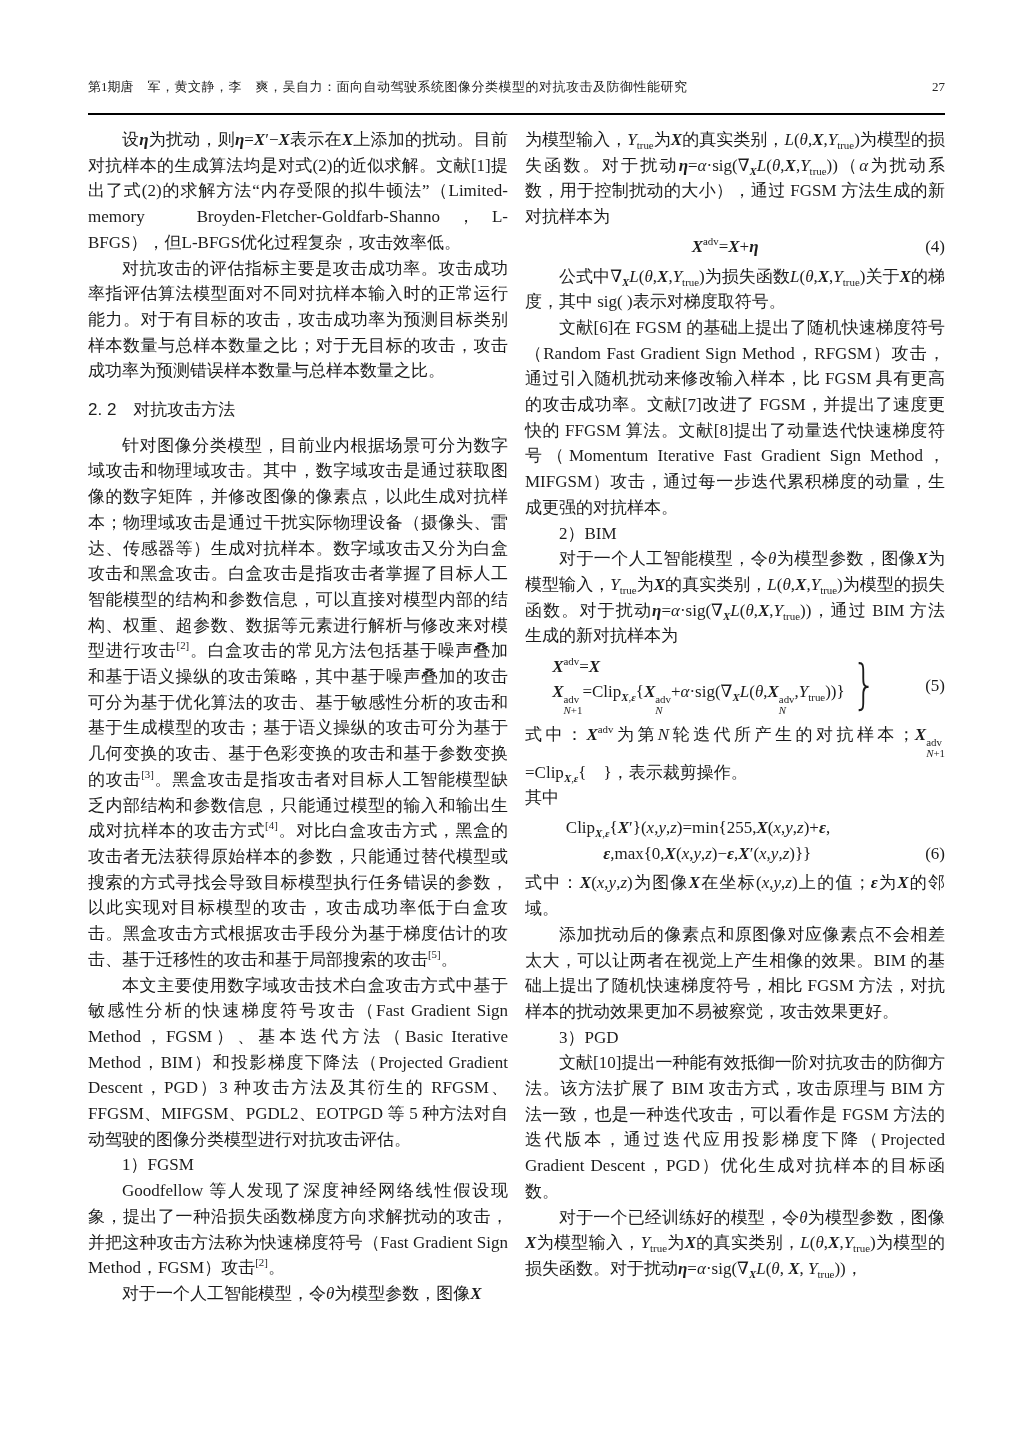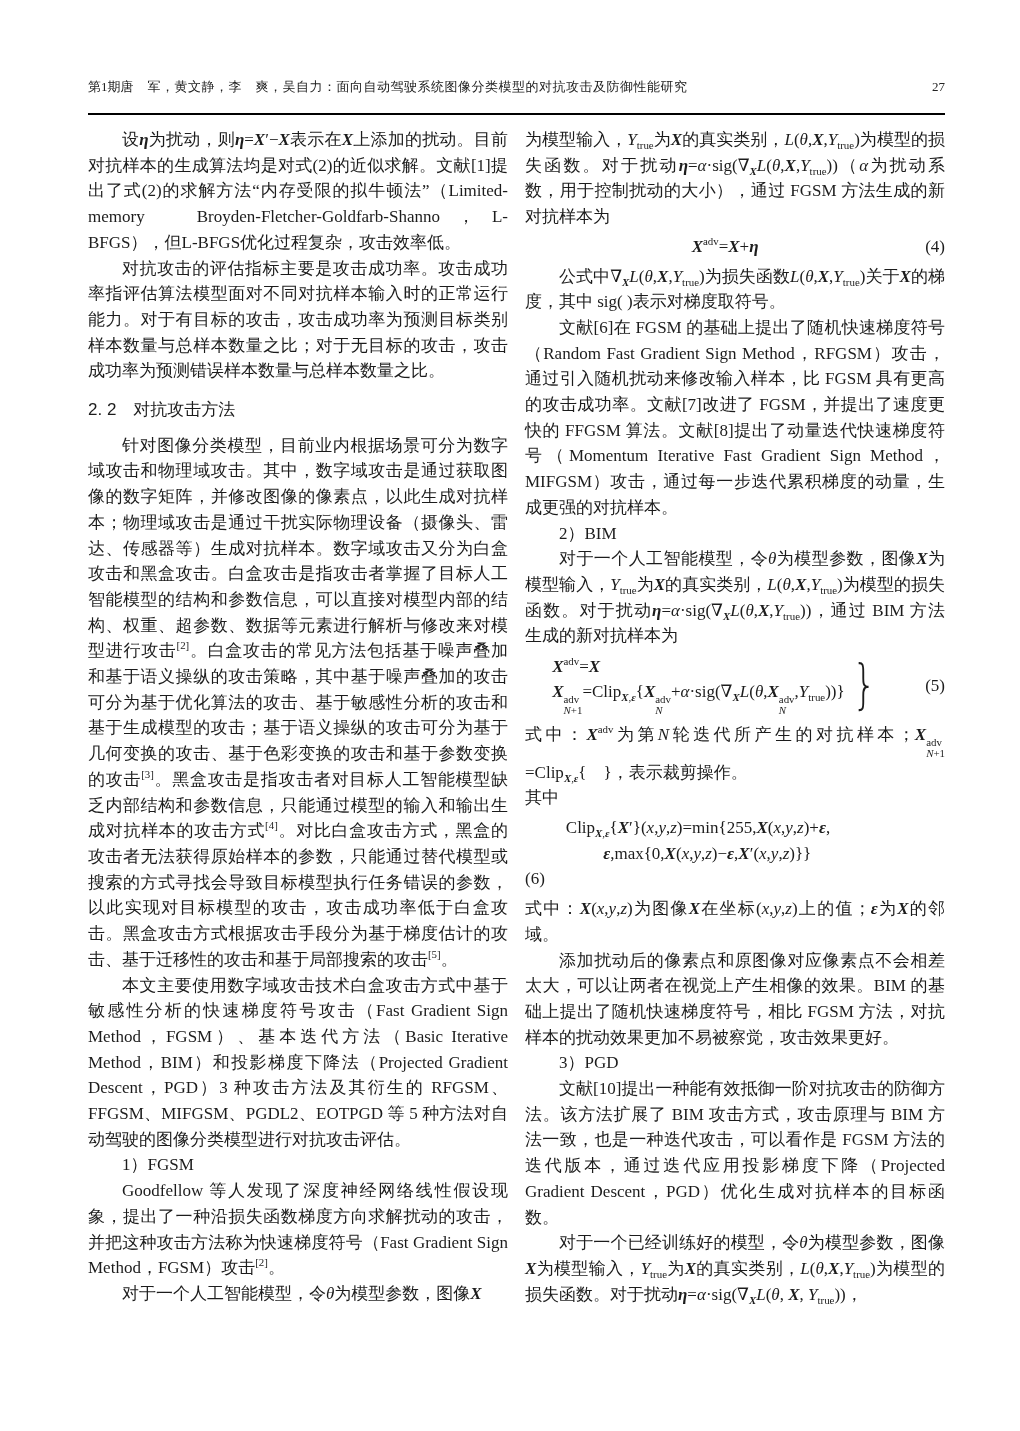--- a/index.html
+++ b/index.html
@@ -47,21 +47,21 @@
   .eq5 { display:flex; align-items:center; margin:5px 0; }
   .eq5-lines { margin-left:1.6em; line-height:25px; }
   .eq5-brace {
     font-size:54px; font-weight:300; line-height:1;
     margin-left:2px;
     font-family:"DejaVu Sans","Liberation Sans",sans-serif;
     transform:scaleX(0.7);
   }
   .eq-spacer { flex:1 1 auto; }
   .eq6-l1 { padding-left:2.4em; }
-  .eq6-row2 { display:flex; align-items:baseline;flex-direction:column; }
+  .eq6-row2 { display:flex; align-items:baseline; }
   .eq6-l2 { padding-left:4.6em; }
   .ss {
     display:inline-flex; flex-direction:column; align-items:flex-start;
     font-size:64%; line-height:1.05; vertical-align:-0.55em;
   }
 </style>
 </head>
 <body>
 
 <div class="page">

